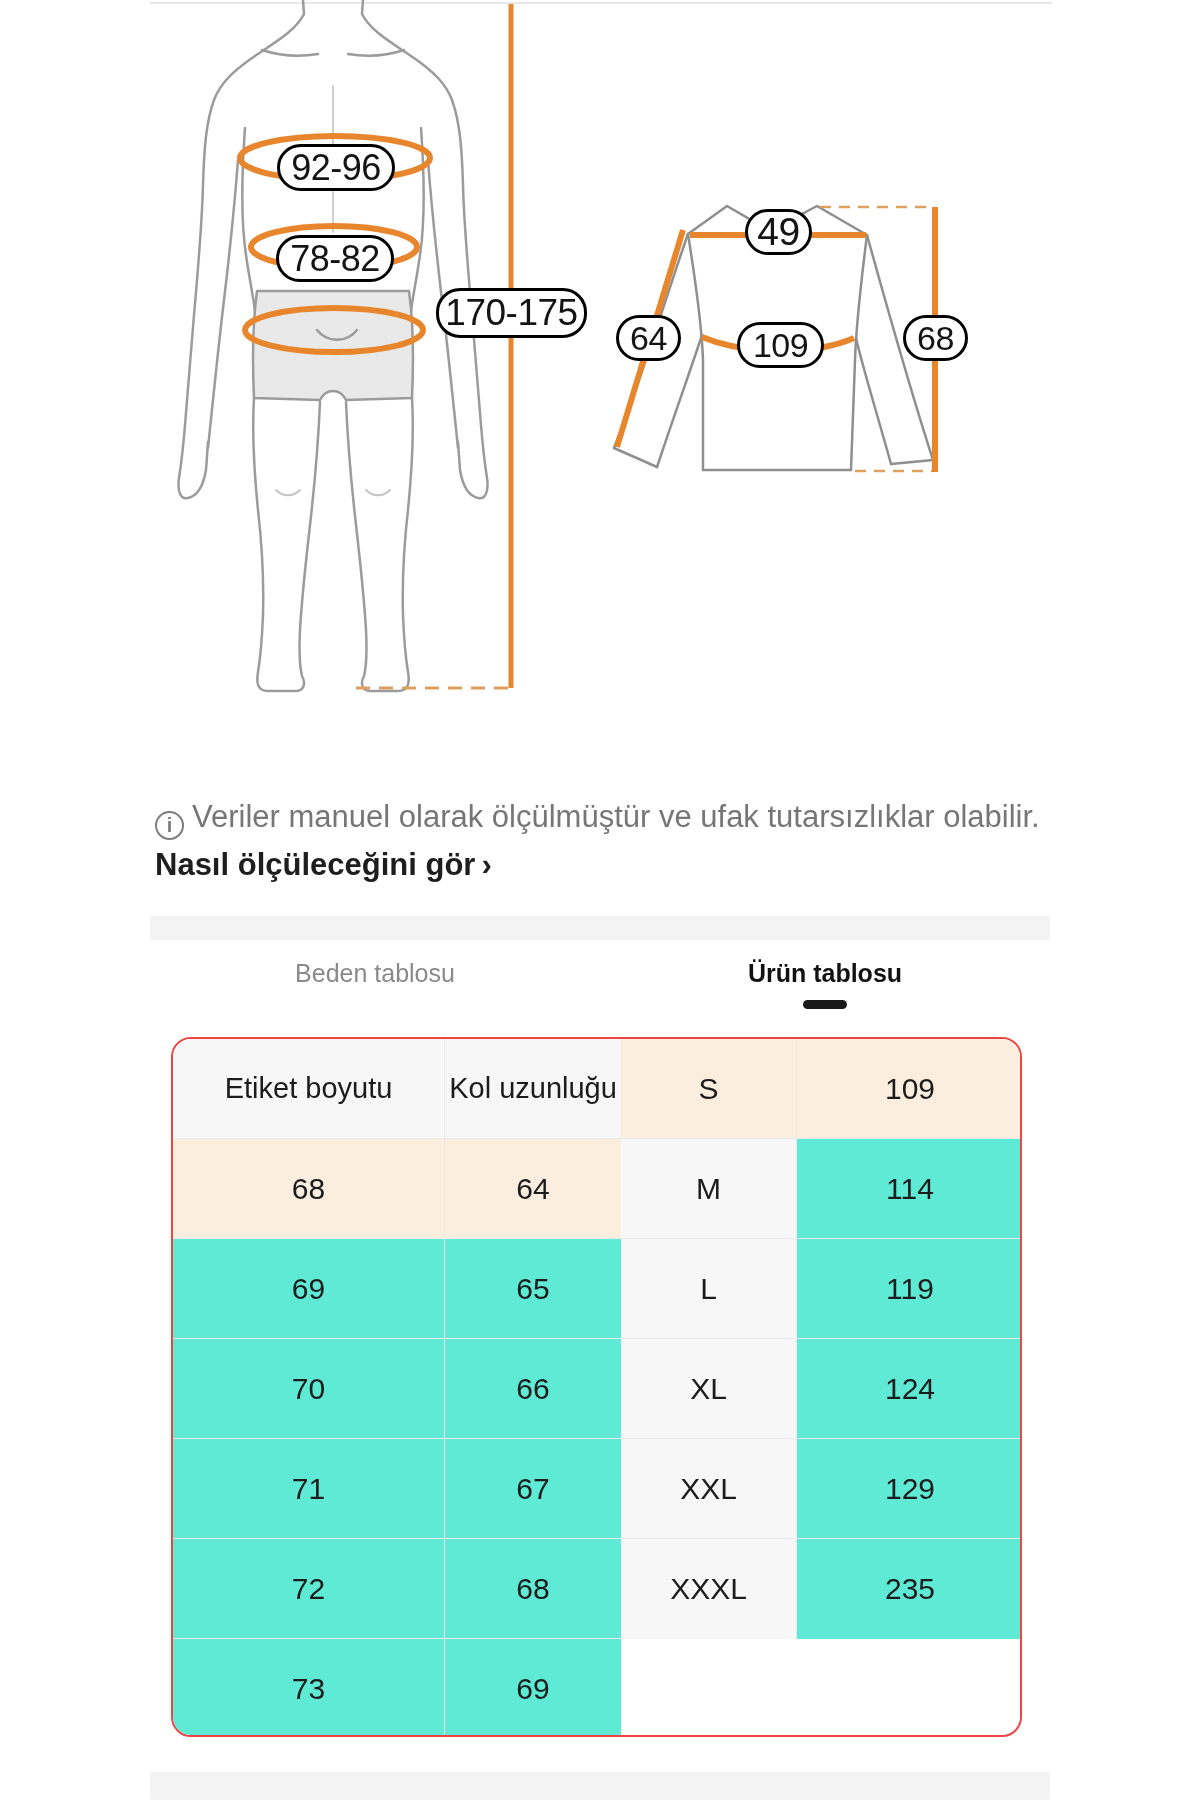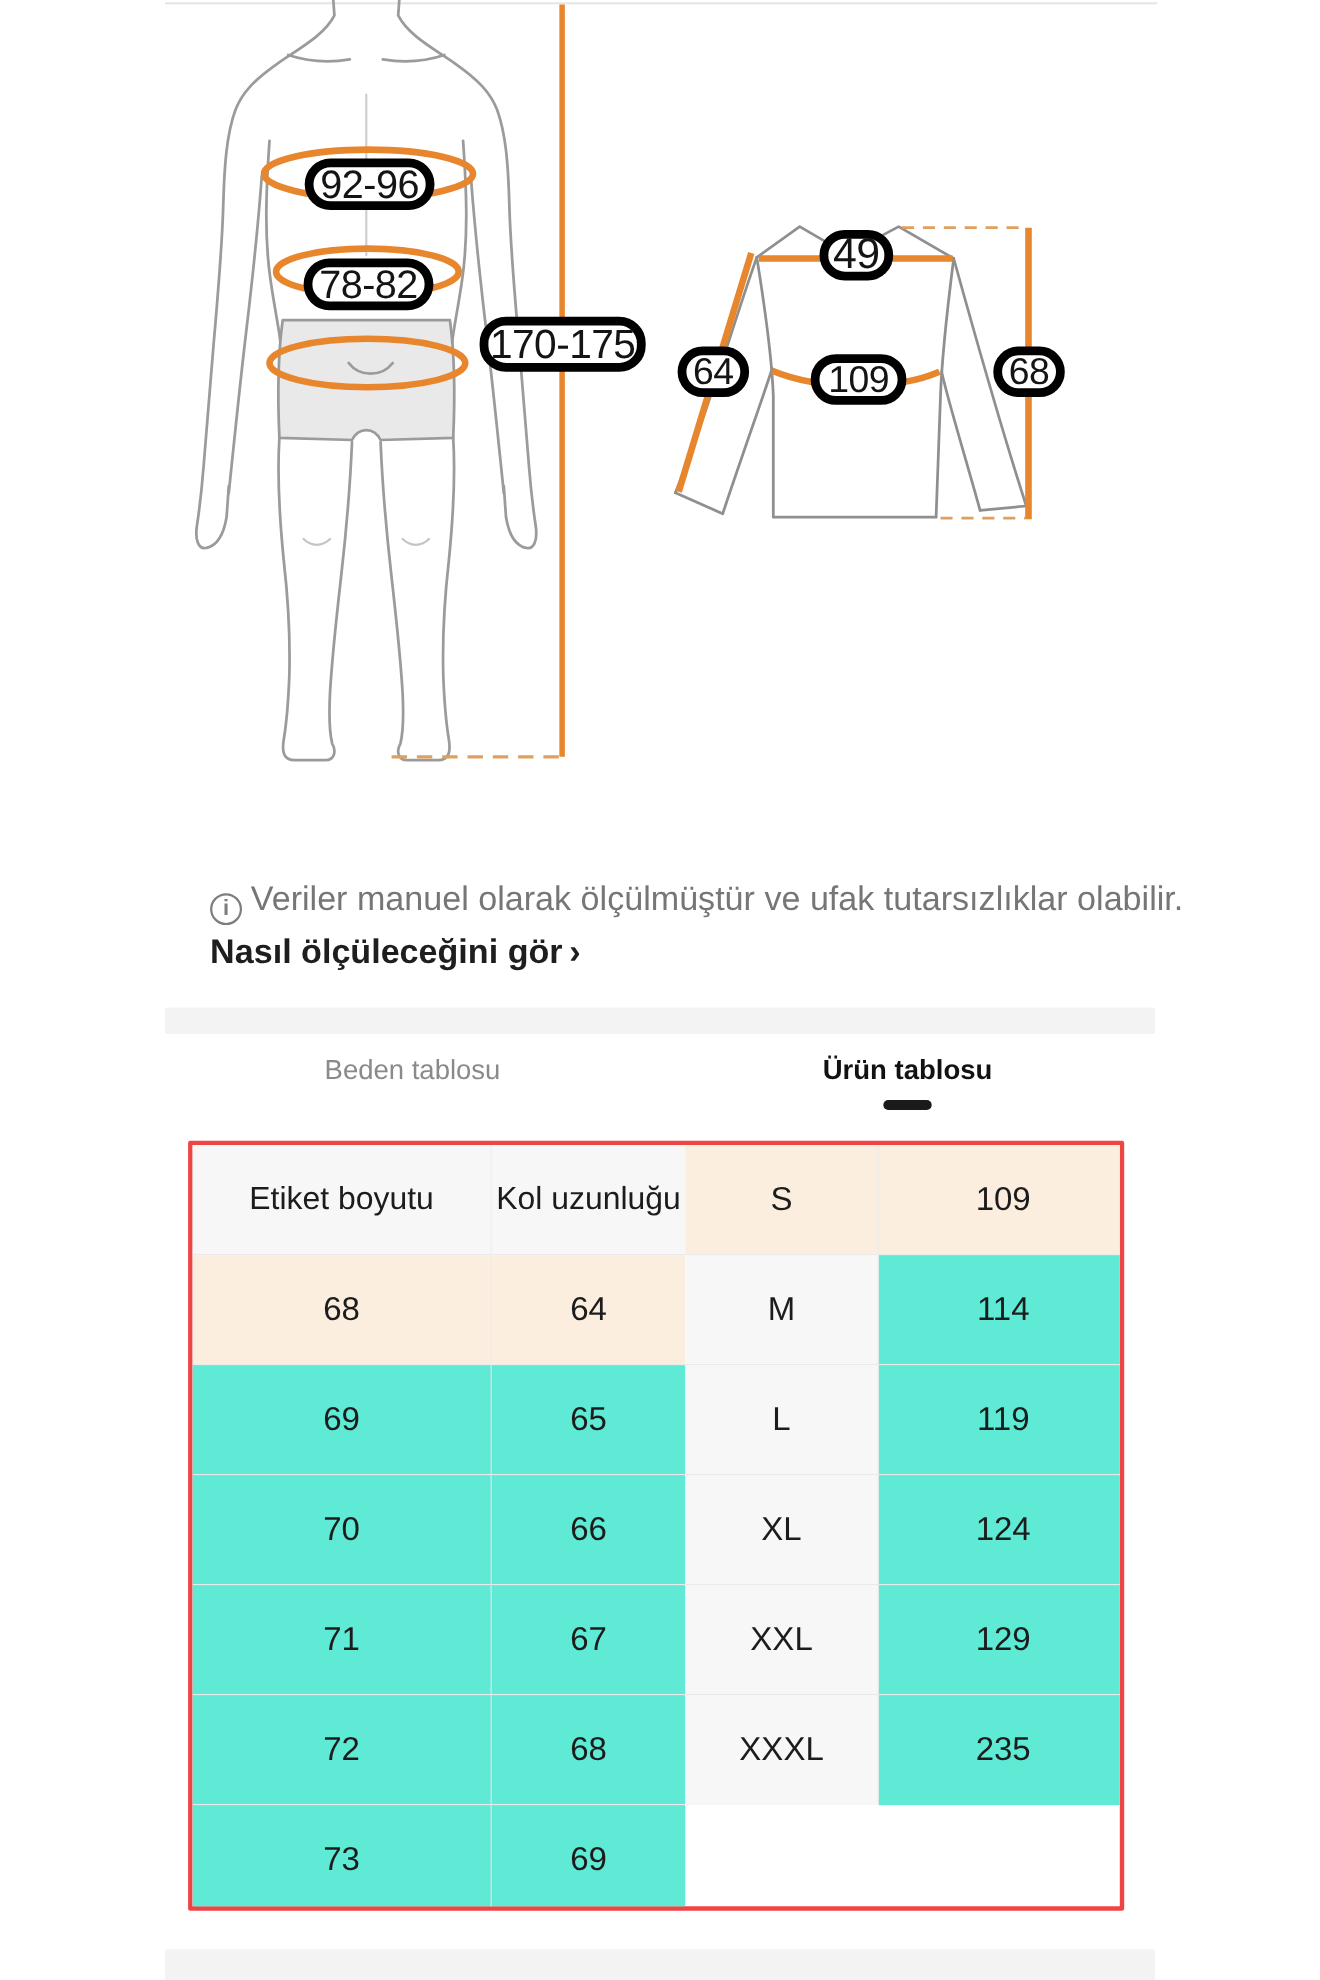--- a/index.html
+++ b/index.html
@@ -10,34 +10,34 @@
   .top-line{position:absolute;left:150px;top:2px;width:902px;height:2px;background:#e7e7e7;}
   .band{position:absolute;left:150px;width:900px;background:#f3f3f3;border-radius:2px;}
   .band.mid{top:916px;height:24px;}
   .band.bottom{top:1772px;height:28px;}
 
   
   .diagram{position:absolute;left:0;top:0;width:1200px;height:700px;}
   .diagram svg{position:absolute;left:0;top:0;}
   .badge{
     position:absolute;box-sizing:border-box;background:#fff;
-    border:8px solid #000000;border-radius:24px;
+    border:3px solid #000000;border-radius:24px;
     display:flex;align-items:center;justify-content:center;
     font-size:36px;font-weight:500;color:#141414;letter-spacing:-0.5px;
   }
   .b-chest {left:277px;top:144px;width:118px;height:47px;}
   .b-waist {left:276px;top:235px;width:118px;height:47px;}
   .b-height{left:436px;top:288px;width:151px;height:50px;font-size:37px;}
   .g-shoulder{left:745px;top:209px;width:67px;height:46px;font-size:39px;}
   .g-sleeve {left:616px;top:315px;width:65px;height:46px;font-size:34px;}
   .g-chest  {left:737px;top:322px;width:87px;height:46px;font-size:34px;}
   .g-length {left:903px;top:315px;width:65px;height:46px;font-size:34px;}
 
   
-  .note{position:absolute;left:155px;top:793px;width:905px;font-size:31px;line-height:48px;color:#767676;margin-left:36px;}
+  .note{position:absolute;left:155px;top:793px;width:905px;font-size:31px;line-height:48px;color:#767676;}
   .info-icon{
     display:inline-flex;align-items:center;justify-content:center;
     width:29px;height:29px;border:2px solid #7d7d7d;border-radius:50%;
     font-size:20px;line-height:1;color:#7d7d7d;vertical-align:-5px;margin-right:8px;
     box-sizing:border-box;font-weight:600;
   }
   .note .link{color:#1e1e1e;font-weight:600;}
   .note .chev{color:#1e1e1e;font-weight:600;margin-left:6px;}
 
   
@@ -45,21 +45,21 @@
   .tab{flex:1;display:flex;flex-direction:column;align-items:center;justify-content:flex-start;padding-top:14px;cursor:pointer;}
   .tab .lbl{font-size:25px;}
   .tab.inactive .lbl{color:#8a8a8a;font-weight:400;}
   .tab.active .lbl{color:#121212;font-weight:700;}
   .tab-pill{width:44px;height:9px;border-radius:5px;background:#1a1a1a;margin-top:12px;}
 
   
   .size-table{
     position:absolute;left:171px;top:1037px;width:851px;height:700px;
     display:grid;grid-template-columns:272px 176px 176px 227px;grid-auto-rows:100px;
-    border:4px solid #ef4444;border-radius:2px;overflow:hidden;box-sizing:border-box;
+    border:2px solid #ef4444;border-radius:20px;overflow:hidden;box-sizing:border-box;
     background:#fff;
   }
   .cell{
     display:flex;align-items:center;justify-content:center;
     font-size:30px;color:#1c1c1c;
     border-right:1px solid #eaeaea;border-bottom:1px solid #eaeaea;box-sizing:border-box;
     background:#5eead4;
   }
   .cell.last-col{border-right:none;}
   .cell.last-row{border-bottom:none;}

